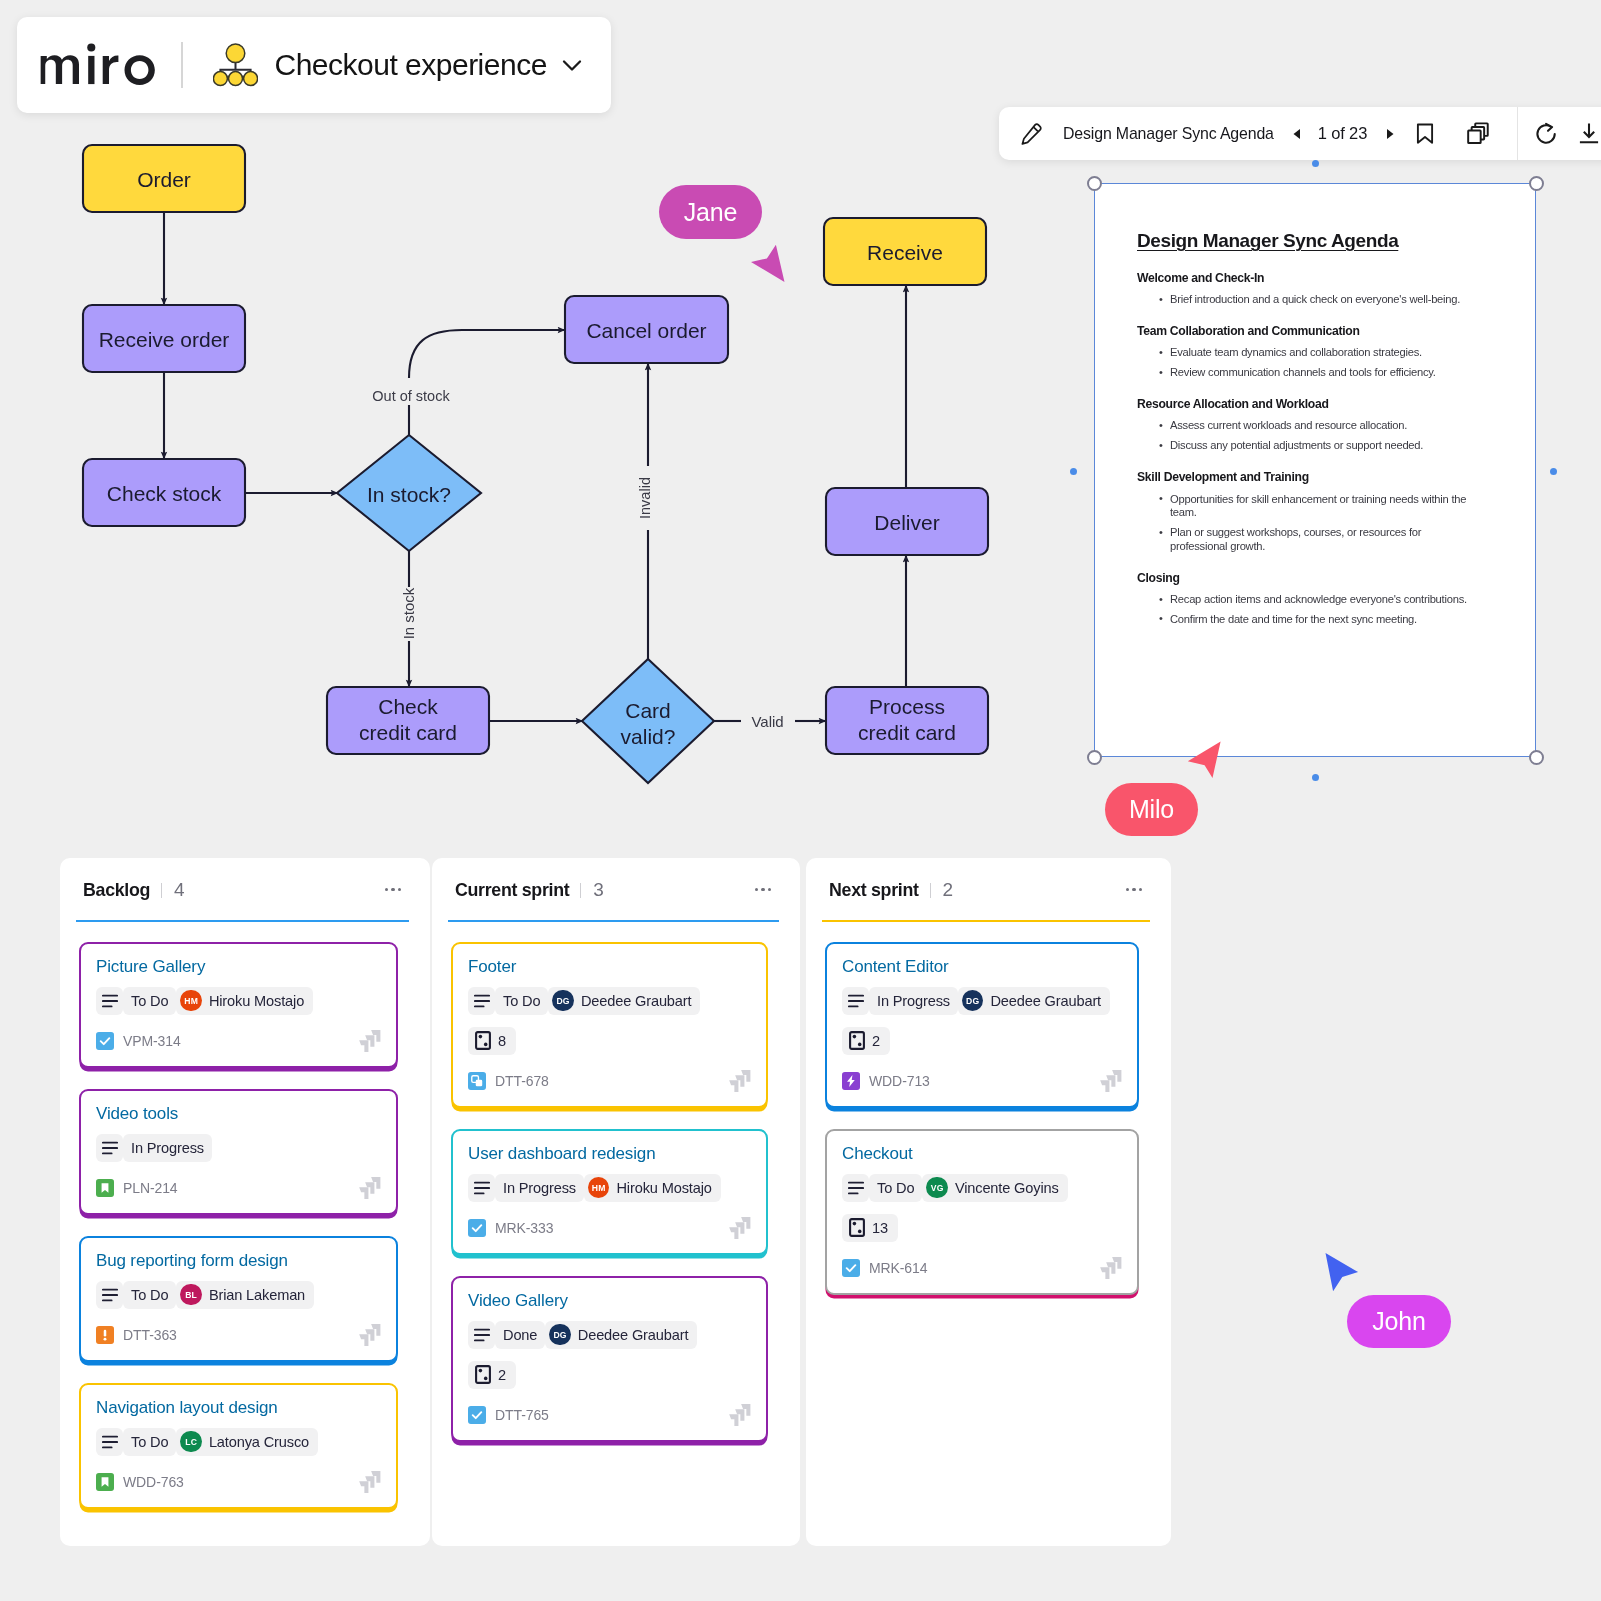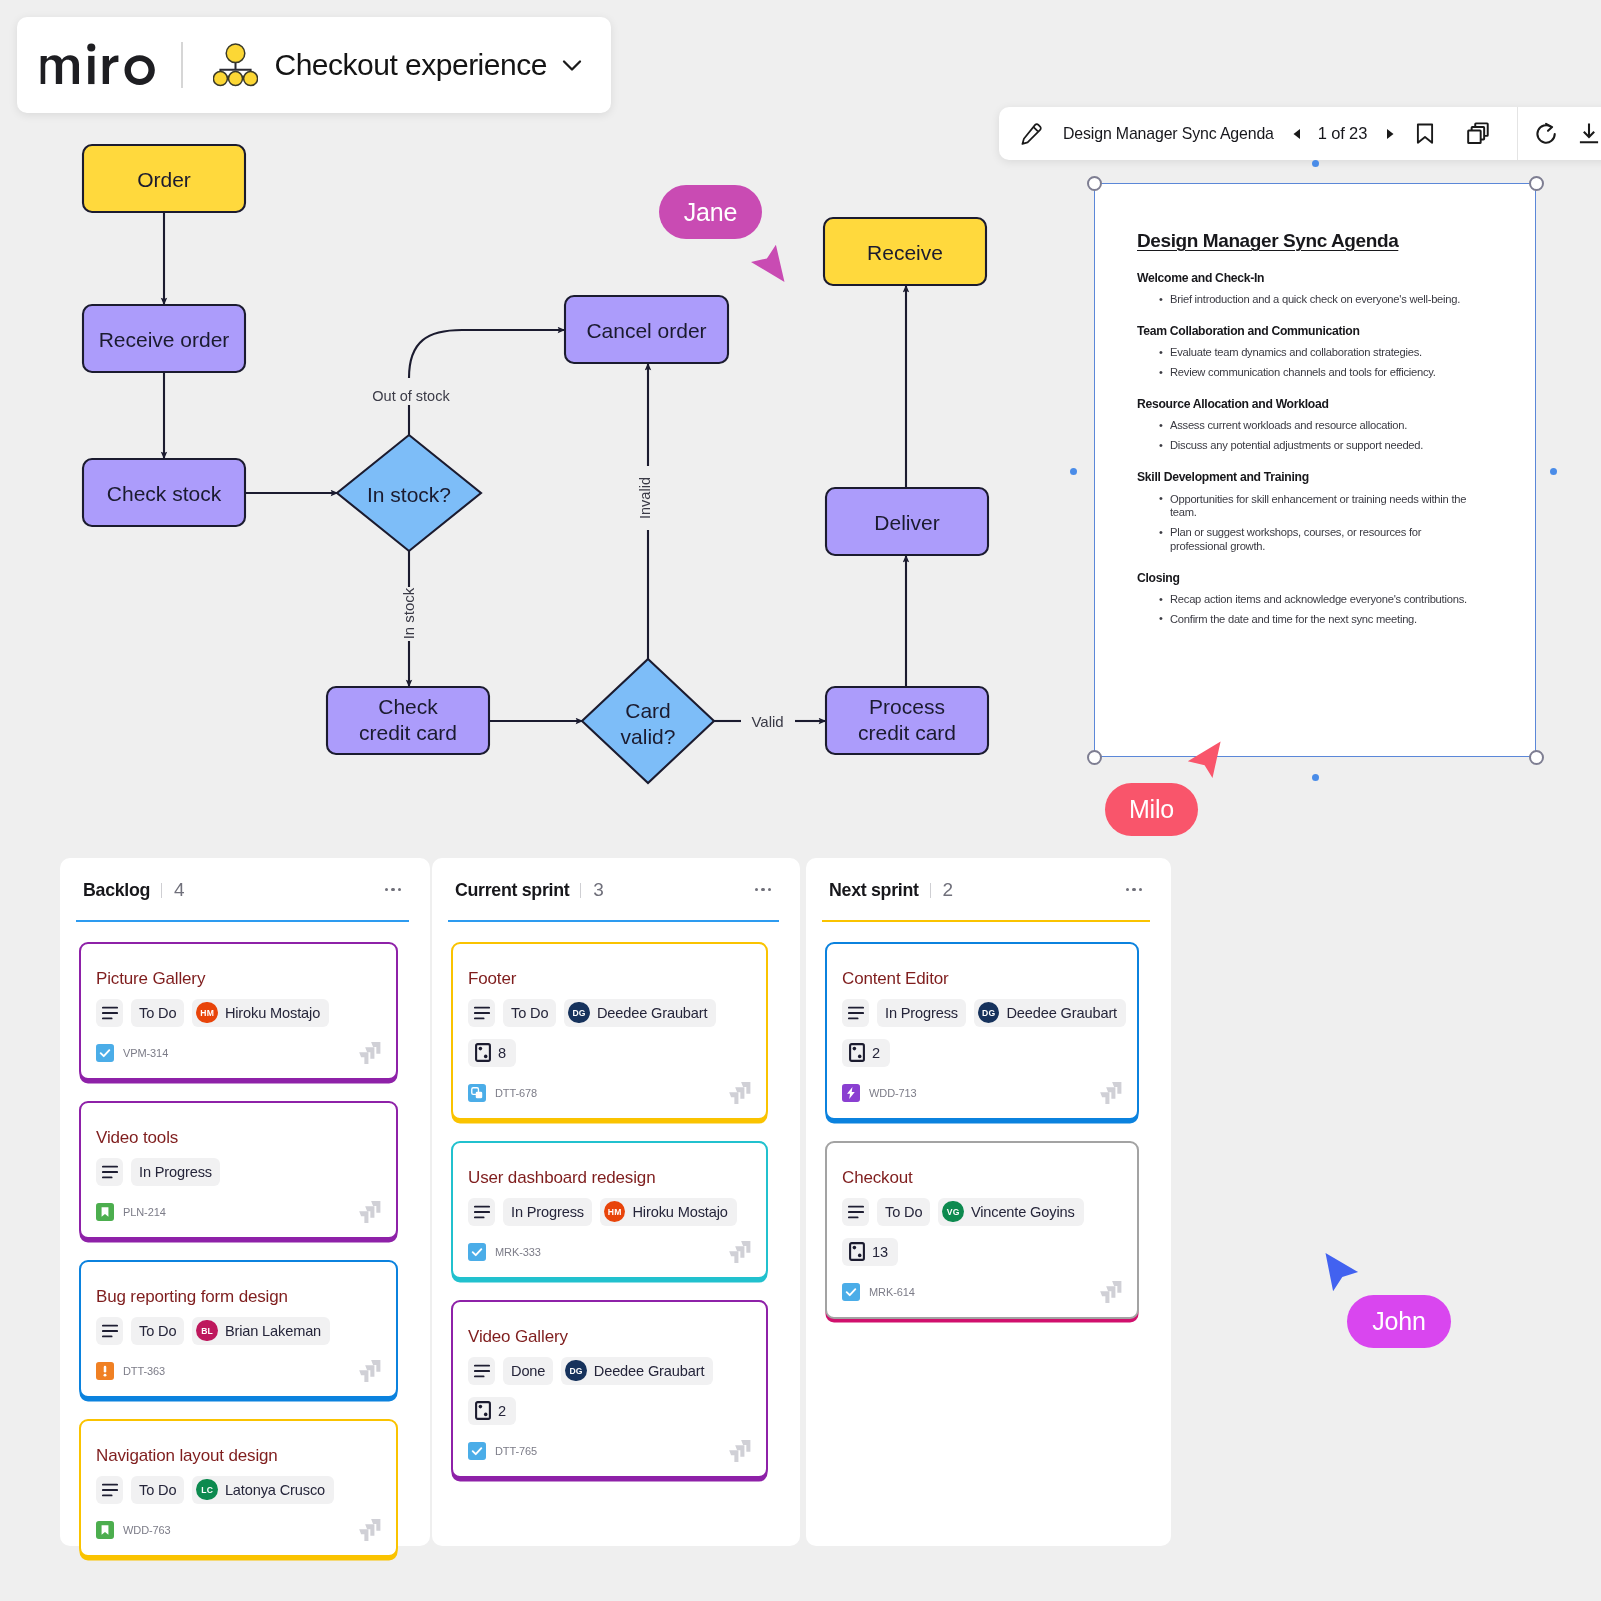--- a/index.html
+++ b/index.html
@@ -90,36 +90,36 @@
   .col-count { font-size:19px; color:#70707B; letter-spacing:-0.3px;}
   .col-dots { position:absolute; right:29px; top:30px; display:flex; gap:3px; align-items:center; }
   .col-dots i { width:3.4px; height:3.4px; border-radius:50%; background:#6F6F79; display:block; }
   .col-rule { height:1.8px; margin:19px 21px 0 16px; }
 
   .cards { padding:20px 0 0 0; }
   .card {
     border-radius:9px; background:#fff; margin:0 32px 21px 19px;
     padding:8px 15px 16px 15px; position:relative;
   }
-  .card-title { font-size:17px; color:#7f1d1d; margin:16px 0 8px 0; letter-spacing:-0.15px; line-height:1.35;}
-  .chips { display:flex; align-items:center; gap:8px; flex-wrap:nowrap; }
+  .card-title { font-size:17px; color:#0369a1; margin:4px 0 8px 0; letter-spacing:-0.15px; line-height:1.35;}
+  .chips { display:flex; align-items:center; flex-wrap:nowrap; }
   .chip {
     background:#F1F1F2; border-radius:6px; height:28px; display:flex; align-items:center;
     padding:0 8px; font-size:14.6px; color:#25253A; white-space:nowrap; letter-spacing:-0.15px;
     flex:0 0 auto;
   }
   .chip.icon-only { width:27px; padding:0; justify-content:center; }
   .chip.avatar-chip { padding-left:4px; padding-right:9px; gap:7px; }
   .chip.pts { padding:0 10px 0 7px; gap:7px; }
   .av {
     width:21.5px; height:21.5px; border-radius:50%; color:#fff; font-size:8.6px; font-weight:bold;
     display:flex; align-items:center; justify-content:center; letter-spacing:0.2px; flex:0 0 auto;
   }
   .card-foot { display:flex; align-items:center; margin-top:17px; height:18px; }
-  .key-txt { font-size:11px; color:#7C7C88; margin-left:9px; letter-spacing:-0.1px;}
+  .key-txt { font-size:14px; color:#7C7C88; margin-left:9px; letter-spacing:-0.1px;}
   .jira { margin-left:auto; display:block; }
 </style>
 </head>
 <body>
 
 <svg id="flow" class="abs" width="1060" height="850" viewBox="0 0 1060 850">
 <defs>
       <marker id="arw" markerWidth="9" markerHeight="8" refX="7.6" refY="3.5" orient="auto" markerUnits="userSpaceOnUse">
         <path d="M0.3,0.3 L7.9,3.5 L0.3,6.7 L1.6,3.5 Z" fill="#1B1B2F"></path>
       </marker>

